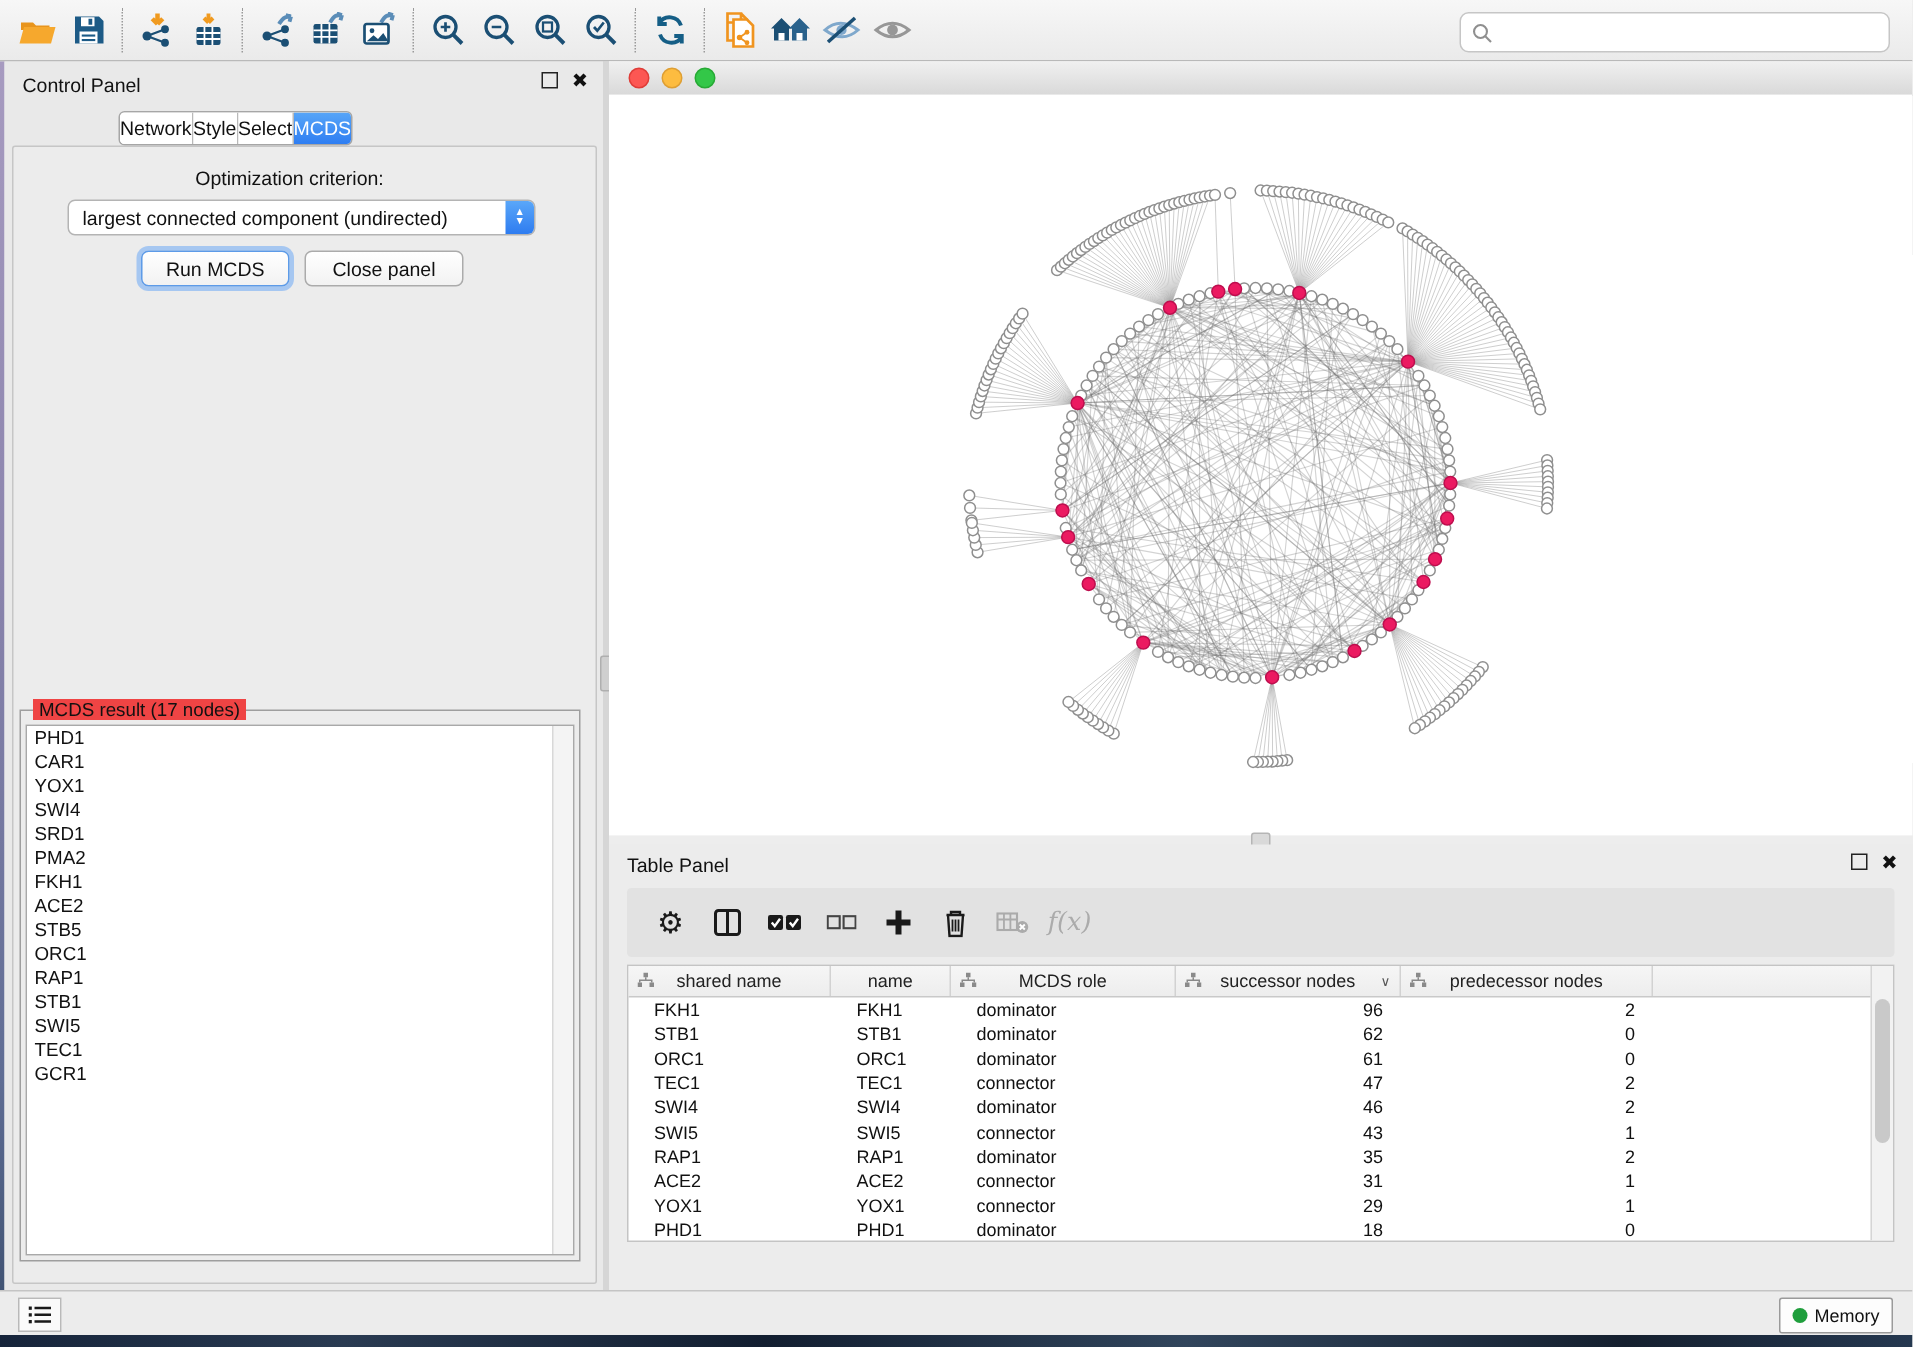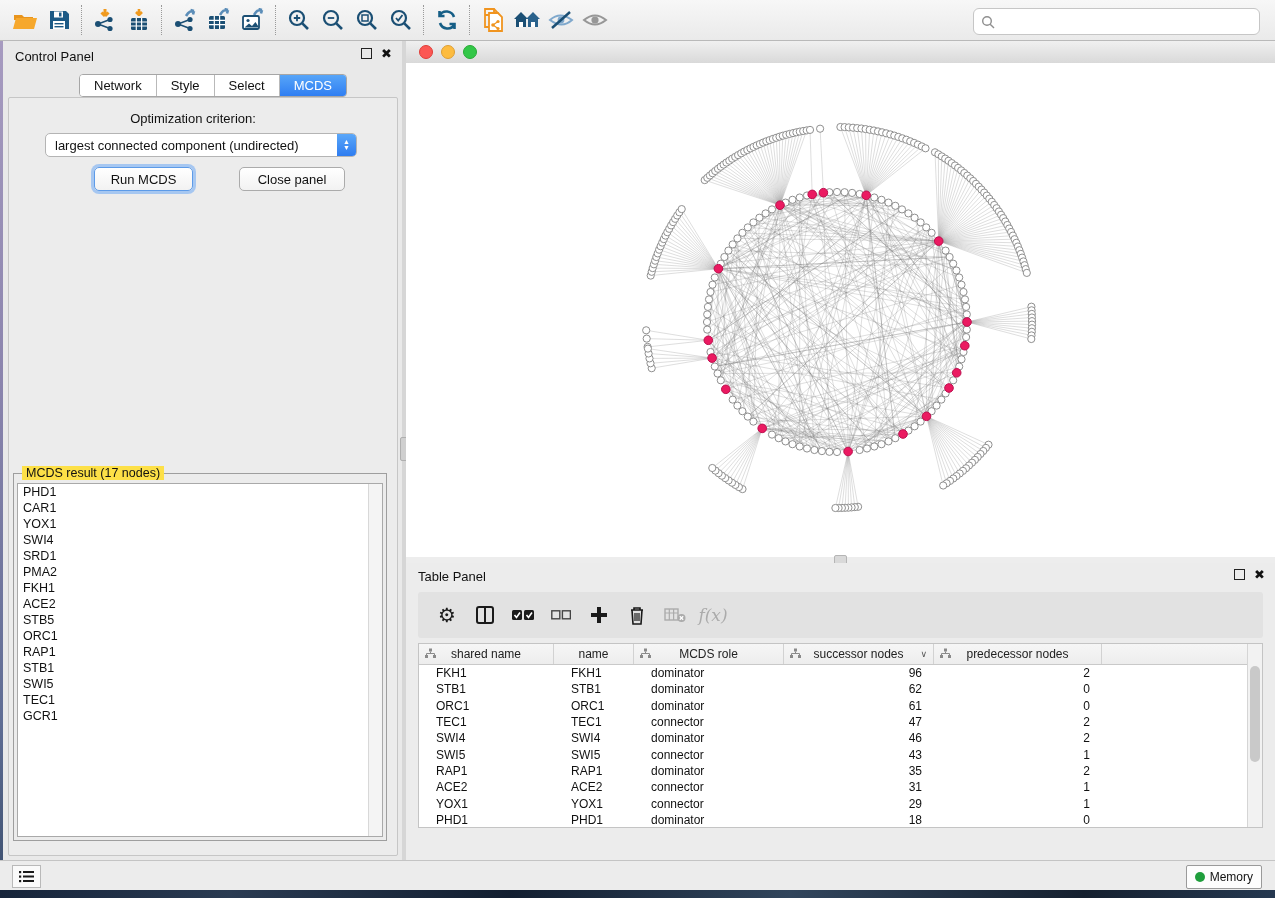--- a/index.html
+++ b/index.html
@@ -16,37 +16,37 @@
   #search-wrap svg{margin-left:7px;}
   #search-input{border:none;outline:none;flex:1;height:19px;font-size:13px;background:transparent;padding:0 6px;}
   
   #left-strip{left:0;top:41px;width:3px;height:849px;background:linear-gradient(180deg,#a79bc0,#8b84ad 40%,#5f6d94 80%,#3c4f6e);}
   #control-panel{left:3px;top:41px;width:399px;height:819px;background:#E9E9E9;border-right:1px solid #C2C2C2;}
   .panel-title{font-size:13px;color:#111;}
   .panel-ctrls{position:absolute;right:10px;top:7px;display:flex;gap:9px;align-items:center;}
   .float-box{width:9px;height:9px;border:1.5px solid #222;display:inline-block;}
   .close-x{font-size:13px;font-weight:bold;color:#111;line-height:9px;}
   #cp-tabs{left:76px;top:33px;height:21px;display:flex;border:1px solid #A6A6A6;border-radius:4px;overflow:hidden;background:#fff;}
-  .seg-tab{padding:0 14px;display:flex;align-items:center;font-size:13px;color:#111;background:#fff;border-right:1px solid #B9B9B9;}
+  .seg-tab{padding:0 0;display:flex;align-items:center;font-size:13px;color:#111;background:#fff;border-right:1px solid #B9B9B9;}
   .seg-tab:last-child{border-right:none;}
   .seg-tab.active{background:linear-gradient(#57A5F8,#2F7EF2);color:#fff;}
   #cp-box{left:5px;top:56px;width:388px;height:757px;background:#ECECEC;border:1px solid #C6C6C6;border-radius:2px;}
   #opt-label{left:0;top:70px;width:380px;text-align:center;font-size:13px;color:#111;}
   #criterion{left:42px;top:92px;width:312px;height:24px;background:#fff;border:1px solid #B4B4B4;border-radius:5px;
              display:flex;align-items:center;box-sizing:border-box;}
   #criterion .val{flex:1;font-size:13px;padding-left:9px;color:#111;white-space:nowrap;}
   #criterion .stepper{width:19px;height:22px;background:linear-gradient(#5AA7F9,#2E7CF0);border-radius:0 4px 4px 0;
              display:flex;flex-direction:column;align-items:center;justify-content:center;color:#fff;}
   #criterion .stepper span{font-size:7px;line-height:6px;}
   .cp-btn{height:24px;background:linear-gradient(#FFFFFF,#F2F2F2);border:1px solid #ABABAB;border-radius:5px;
           font-size:13px;color:#111;display:flex;align-items:center;justify-content:center;box-sizing:border-box;}
   #run-btn{left:91px;top:126px;width:99px;box-shadow:0 0 0 3px rgba(110,170,245,.55);border-color:#5D9BE8;}
-  #closepanel-btn{left:200px;top:126px;width:106px;margin-left:36px;}
+  #closepanel-btn{left:200px;top:126px;width:106px;}
   #mcds-group{left:10px;top:432px;width:372px;height:366px;border:1px solid #9E9E9E;}
-  #mcds-legend{position:absolute;left:8px;top:-8px;background:#fde047;padding:0 4px;font-size:12.5px;color:#111;}
+  #mcds-legend{position:absolute;left:8px;top:-8px;background:#ef4444;padding:0 4px;font-size:12.5px;color:#111;}
   #mcds-list{position:absolute;left:3px;top:9px;right:3px;bottom:3px;background:#fff;border:1px solid #A9A9A9;overflow:hidden;}
   #mcds-scroll{position:absolute;right:0;top:0;width:13px;bottom:0;background:#F4F4F4;border-left:1px solid #D8D8D8;}
   .mcds-item{font-size:12.5px;color:#111;line-height:16px;padding-left:5px;}
   
   #net-frame{left:406px;top:41px;width:869px;height:516px;background:#fff;}
   #net-titlebar{left:0;top:0;width:869px;height:22px;background:linear-gradient(#F0F0F0,#D9D9D9);
                 border-bottom:1px solid #B9B9B9;display:flex;align-items:center;}
   #net-title{position:absolute;left:0;width:100%;text-align:center;font-size:13px;color:#333;}
   .light{width:12px;height:12px;border-radius:50%;margin-left:8px;z-index:2;}
   #light-red{background:#FC5753;border:0.5px solid #DF3D38;margin-left:13px;}

